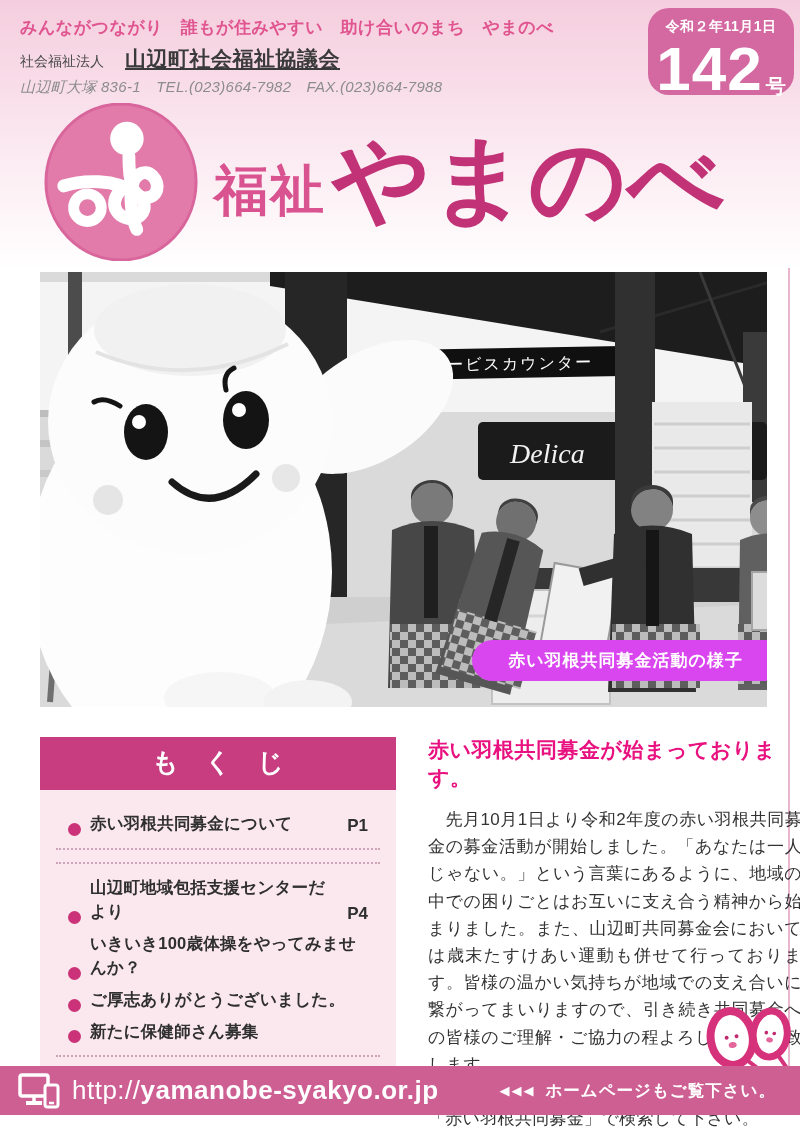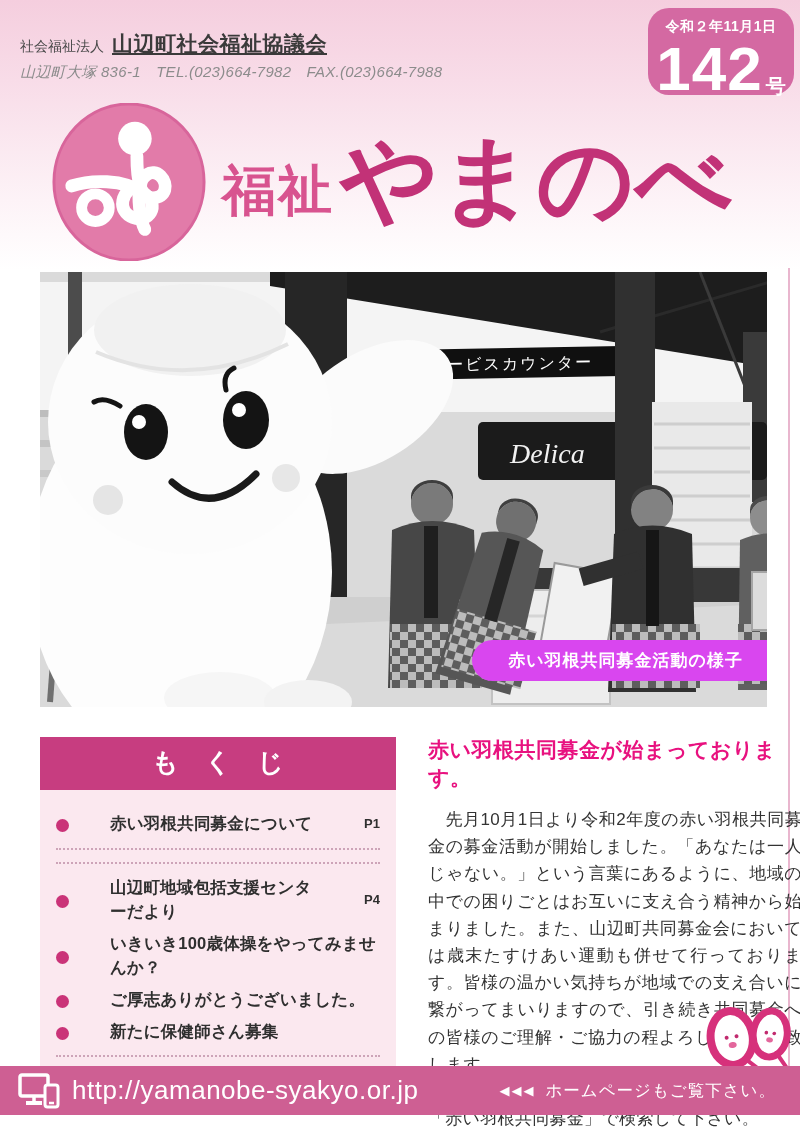--- a/index.html
+++ b/index.html
@@ -5,81 +5,82 @@
   * { margin:0; padding:0; box-sizing:border-box; }
   html,body { background:#e9e9e9; }
   body { font-family:"Liberation Sans","DejaVu Sans",sans-serif; }
   .page {
     position:relative; width:800px; height:1131px; margin:0 auto; overflow:hidden;
     background:linear-gradient(180deg,#f5cede 0px,#f8dce8 80px,#fdf3f7 200px,#ffffff 270px,#ffffff 100%);
   }
   
   .hdr { position:absolute; top:16px; left:20px; width:610px; }
   .slogan { color:#e0548f; font-size:17px; font-weight:bold; letter-spacing:.5px; }
-  .orgline { margin-top:14px; display:flex; align-items:baseline; gap:8px; }
+  .orgline { margin-top:6px; display:flex; align-items:baseline; gap:21px; }
   .org-prefix { font-size:14px; color:#4a4a4a; }
   .org-name { font-size:21px; font-weight:bold; color:#3a3a3a; letter-spacing:.5px;text-decoration:underline; }
   .addr { margin-top:5px; font-size:15px; color:#8c8c8c; letter-spacing:.3px;font-style:italic; }
   .issue-badge {
     position:absolute; top:8px; left:648px; width:146px; height:87px;
     background:#d469a2; border-radius:21px; color:#fff; text-align:center; padding-top:10px;
   }
   .issue-date { font-size:14px; font-weight:bold; letter-spacing:.5px; }
   .issue-num-row { display:flex; justify-content:center; align-items:flex-end; line-height:1; margin-top:2px; }
   .issue-num { font-size:62px; font-weight:bold; letter-spacing:1px; }
   .issue-suffix { font-size:20px; font-weight:bold; margin:0 0 4px 3px; }
   
-  .masthead { position:absolute; top:102px; left:50px; width:750px; height:160px; display:flex; align-items:center; }
+  .masthead { position:absolute; top:102px; left:42px; width:750px; height:160px; display:flex; align-items:center; }
   .logo-oval { width:158px; height:158px; flex:0 0 auto; }
   .logo-fukushi { font-size:54px; font-weight:bold; color:#d8538f; margin:18px 6px 0 14px; letter-spacing:2px; }
   .logo-title { font-size:96px; font-weight:bold; color:#c23277; letter-spacing:0px; line-height:1; margin-top:-6px; }
   
   .photo { position:absolute; top:272px; left:40px; width:727px; height:435px; overflow:hidden; background:#d9d9d9; }
   .photo svg { display:block; }
   .photo-caption {
     position:absolute; right:0; bottom:26px; background:#d946ef; color:#fff;
     font-size:17px; font-weight:bold; letter-spacing:1px;
     padding:9px 24px 9px 36px; border-radius:24px 0 0 24px;
   }
   .edge-line { position:absolute; left:788px; top:268px; width:2px; height:814px; background:#dd8fb4; opacity:.65; }
   
   .toc { position:absolute; top:737px; left:40px; width:356px; }
   .toc-header { background:#c73d80; color:#fff; text-align:center; font-size:26px; font-weight:bold;
     letter-spacing:26px; text-indent:26px; padding:8px 0 10px; }
   .toc-body { background:#fbe8ef; padding:14px 16px 16px; }
-  .toc-row { display:flex; align-items:center; margin:8px 0;gap:32px; }
+  .toc-row { display:flex; align-items:flex-end; margin:8px 12px; }
   .toc-bullet { flex:0 0 auto; width:13px; height:13px; border-radius:50%; background:#ca3378; margin:4px 9px 0 0; }
   .toc-label { flex:1 1 auto; font-size:16.5px; font-weight:bold; color:#2f2f2f; line-height:1.45; letter-spacing:.2px; }
-  .toc-page { flex:0 0 auto; font-size:13px; font-weight:bold; color:#2f2f2f; margin-left:8px; }
+  .toc-page { flex:0 0 auto; font-size:17px; font-weight:bold; color:#2f2f2f; margin-left:8px; }
   .toc-div { border-top:2px dotted #cda4b8; margin:12px 0; }
   
   .article { position:absolute; top:736px; left:428px; width:374px; }
   .article-title { color:#e8117f; font-size:21px; font-weight:bold; letter-spacing:.5px; }
   .article-body { margin-top:14px; }
   .article-body p { font-size:17px; color:#333; line-height:1.6; text-align:justify; letter-spacing:.3px; }
   .mascots { position:absolute; top:1006px; left:706px; }
   
   .footer {
     position:absolute; left:0; bottom:16px; width:800px; height:49px; background:#ce5f93;
     display:flex; align-items:center; padding:0 18px; color:#fff;
   }
   .f-icon { margin-right:12px; }
   .f-url { font-size:26px; letter-spacing:.5px; display:flex; align-items:baseline; }
   .f-scheme { font-weight:normal; }
-  .f-domain { font-weight:normal; }
+  .f-domain { font-weight:bold; }
   .f-right { margin-left:auto; display:flex; align-items:center; gap:10px; padding-right:6px; }
   .f-arrows { font-size:13px; letter-spacing:2px; }
-  .f-cta { font-size:16.5px; font-weight:normal; letter-spacing:1px; }
+  .f-cta { font-size:16.5px; font-weight:bold; letter-spacing:1px; }
 </style>
 </head>
 <body>
 
 <div class="page">
 
   <div class="hdr">
+    <div class="slogan">みんながつながり　誰もが住みやすい　助け合いのまち　やまのべ</div>
     <div class="orgline">
       <span class="org-prefix">社会福祉法人</span>
       <span class="org-name">山辺町社会福祉協議会</span>
     </div>
     <div class="addr">山辺町大塚 836-1　TEL.(023)664-7982　FAX.(023)664-7988</div>
   </div>
 
   <div class="issue-badge">
     <div class="issue-date">令和２年11月1日</div>
     <div class="issue-num-row">

